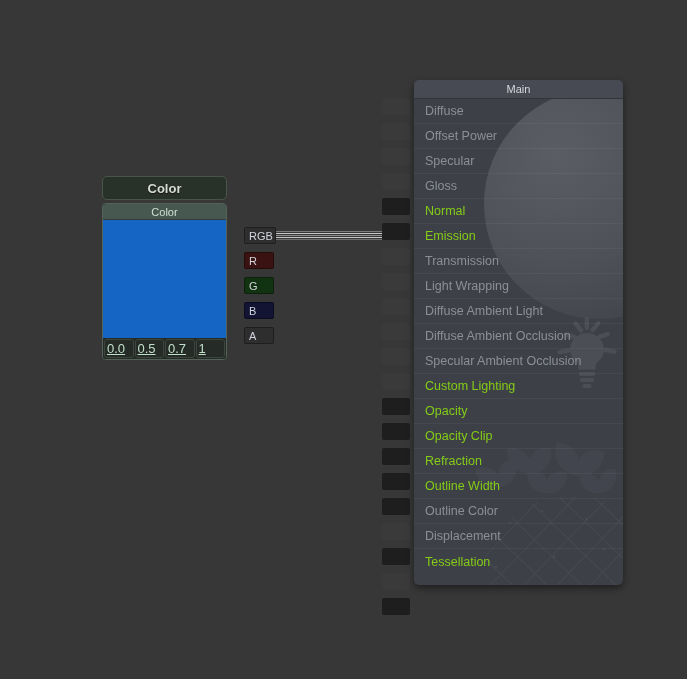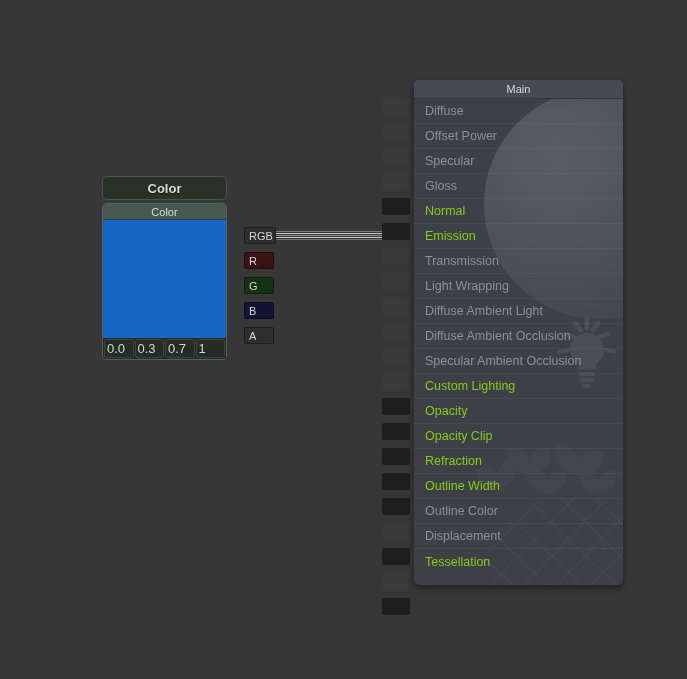--- a/index.html
+++ b/index.html
@@ -90,20 +90,21 @@
     border: 1px solid #3c463f;
     border-radius: 3px;
     color: #c2dfc9;
     font-size: 13px;
     display: flex;
     align-items: center;
     justify-content: flex-start;
     padding-left: 2px;
     box-sizing: border-box;
     overflow: hidden;
+    text-decoration: underline;
   }
   .value-cell:last-child { margin-right: 0; }
 
   
   .out-sockets {
     position: absolute;
     left: 228px; top: 227px;
     width: 32px;
   }
   .out-socket {
@@ -232,21 +233,21 @@
     <div class="wire-strand s4"></div>
   </div>
 
   <div class="color-node">
     <div class="node-title">Color</div>
     <div class="node-body">
       <div class="node-subheader">Color</div>
       <div class="swatch"></div>
       <div class="value-row">
         <div class="value-cell">0.0</div>
-        <div class="value-cell">0.3</div>
+        <div class="value-cell">0.5</div>
         <div class="value-cell">0.7</div>
         <div class="value-cell">1</div>
       </div>
     </div>
   </div>
 
   <div class="out-sockets">
     <div class="out-socket rgb">RGB</div>
     <div class="out-socket r">R</div>
     <div class="out-socket g">G</div>

